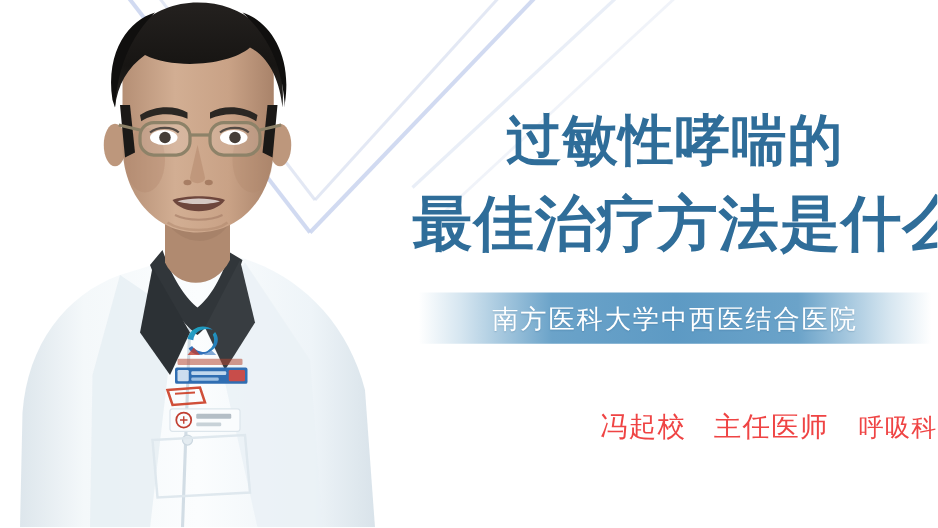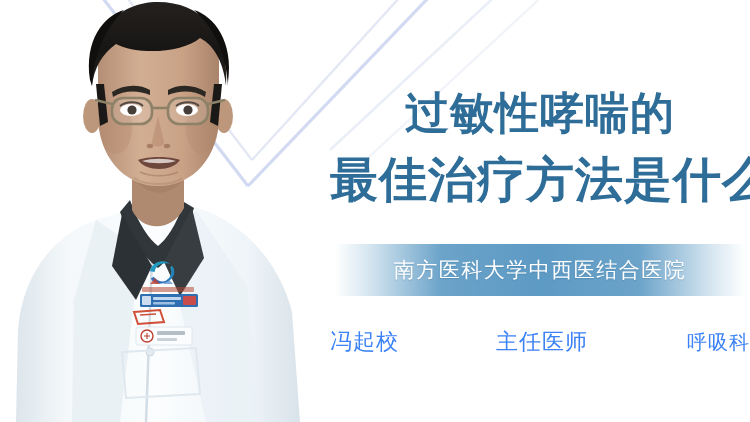--- a/index.html
+++ b/index.html
@@ -45,22 +45,22 @@
     font-weight:bold;
     letter-spacing:1px;
     white-space:nowrap;
   }
   #title-line-1 { top:88px;  font-size:44px; line-height:50px; }
   #title-line-2 { top:152px; font-size:48px; line-height:56px; }
 
   
   #hospital-bar {
     position:absolute;
-    left:5px; top:244px;
-    width:410px; height:52px;
+    left:5px; top:234px;
+    width:410px; height:41px;
     background:linear-gradient(to right,
         rgba(255,255,255,1) 0%,
         rgba(140,185,214,0.35) 8%,
         #6ba3c9 26%,
         #5d9ac4 50%,
         #6ba3c9 74%,
         rgba(140,185,214,0.35) 92%,
         rgba(255,255,255,1) 100%);
     display:flex; align-items:center; justify-content:center;
   }
@@ -72,22 +72,22 @@
     text-shadow:0 1px 1px rgba(40,90,130,0.25);
   }
 
   
   #doctor-meta {
     position:absolute;
     left:0px; top:293px;
     width:420px;
     display:flex;
     align-items:baseline;
-    justify-content:space-between;
-    color:#3b82f6;
+    justify-content:flex-end;
+    color:#ef4444;
     white-space:nowrap;
   }
   #doctor-name  { font-size:22px; letter-spacing:1px; }
   #doctor-title { font-size:22px; letter-spacing:1px; margin-left:22px; }
   #doctor-dept  { font-size:20px; letter-spacing:1px; margin-left:24px;margin-top:36px; }
 </style>
 </head>
 <body>
 
 <div id="stage">

